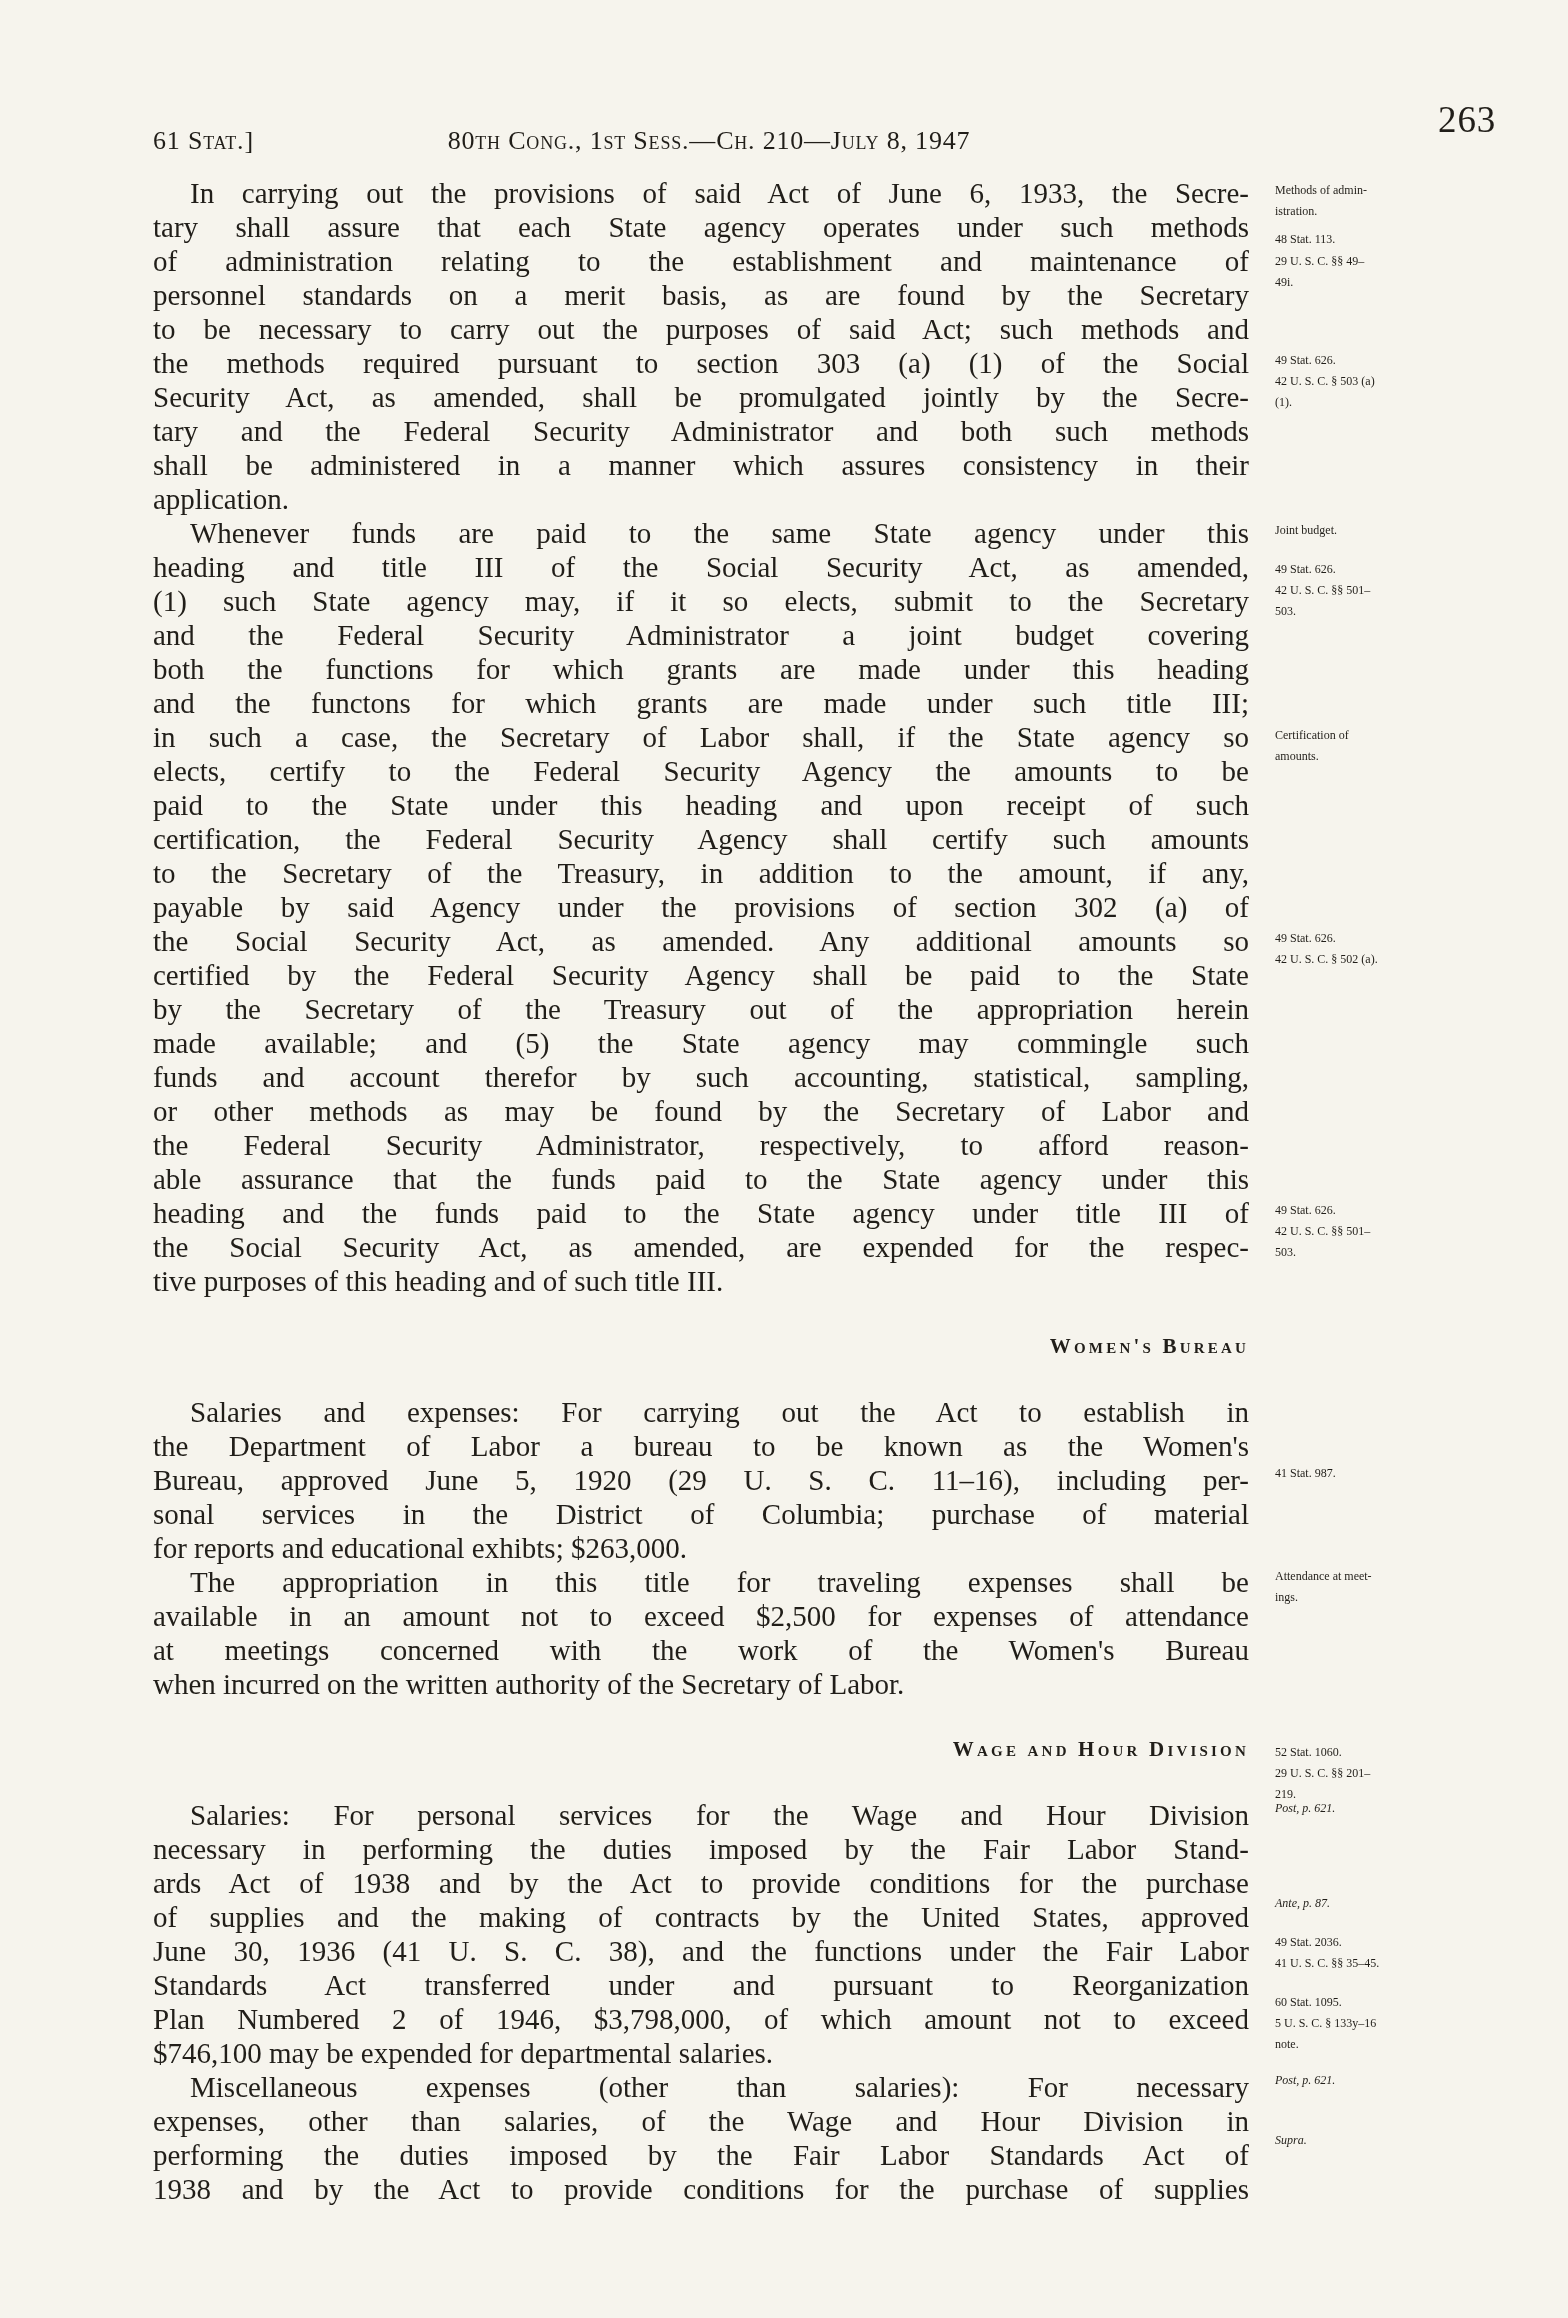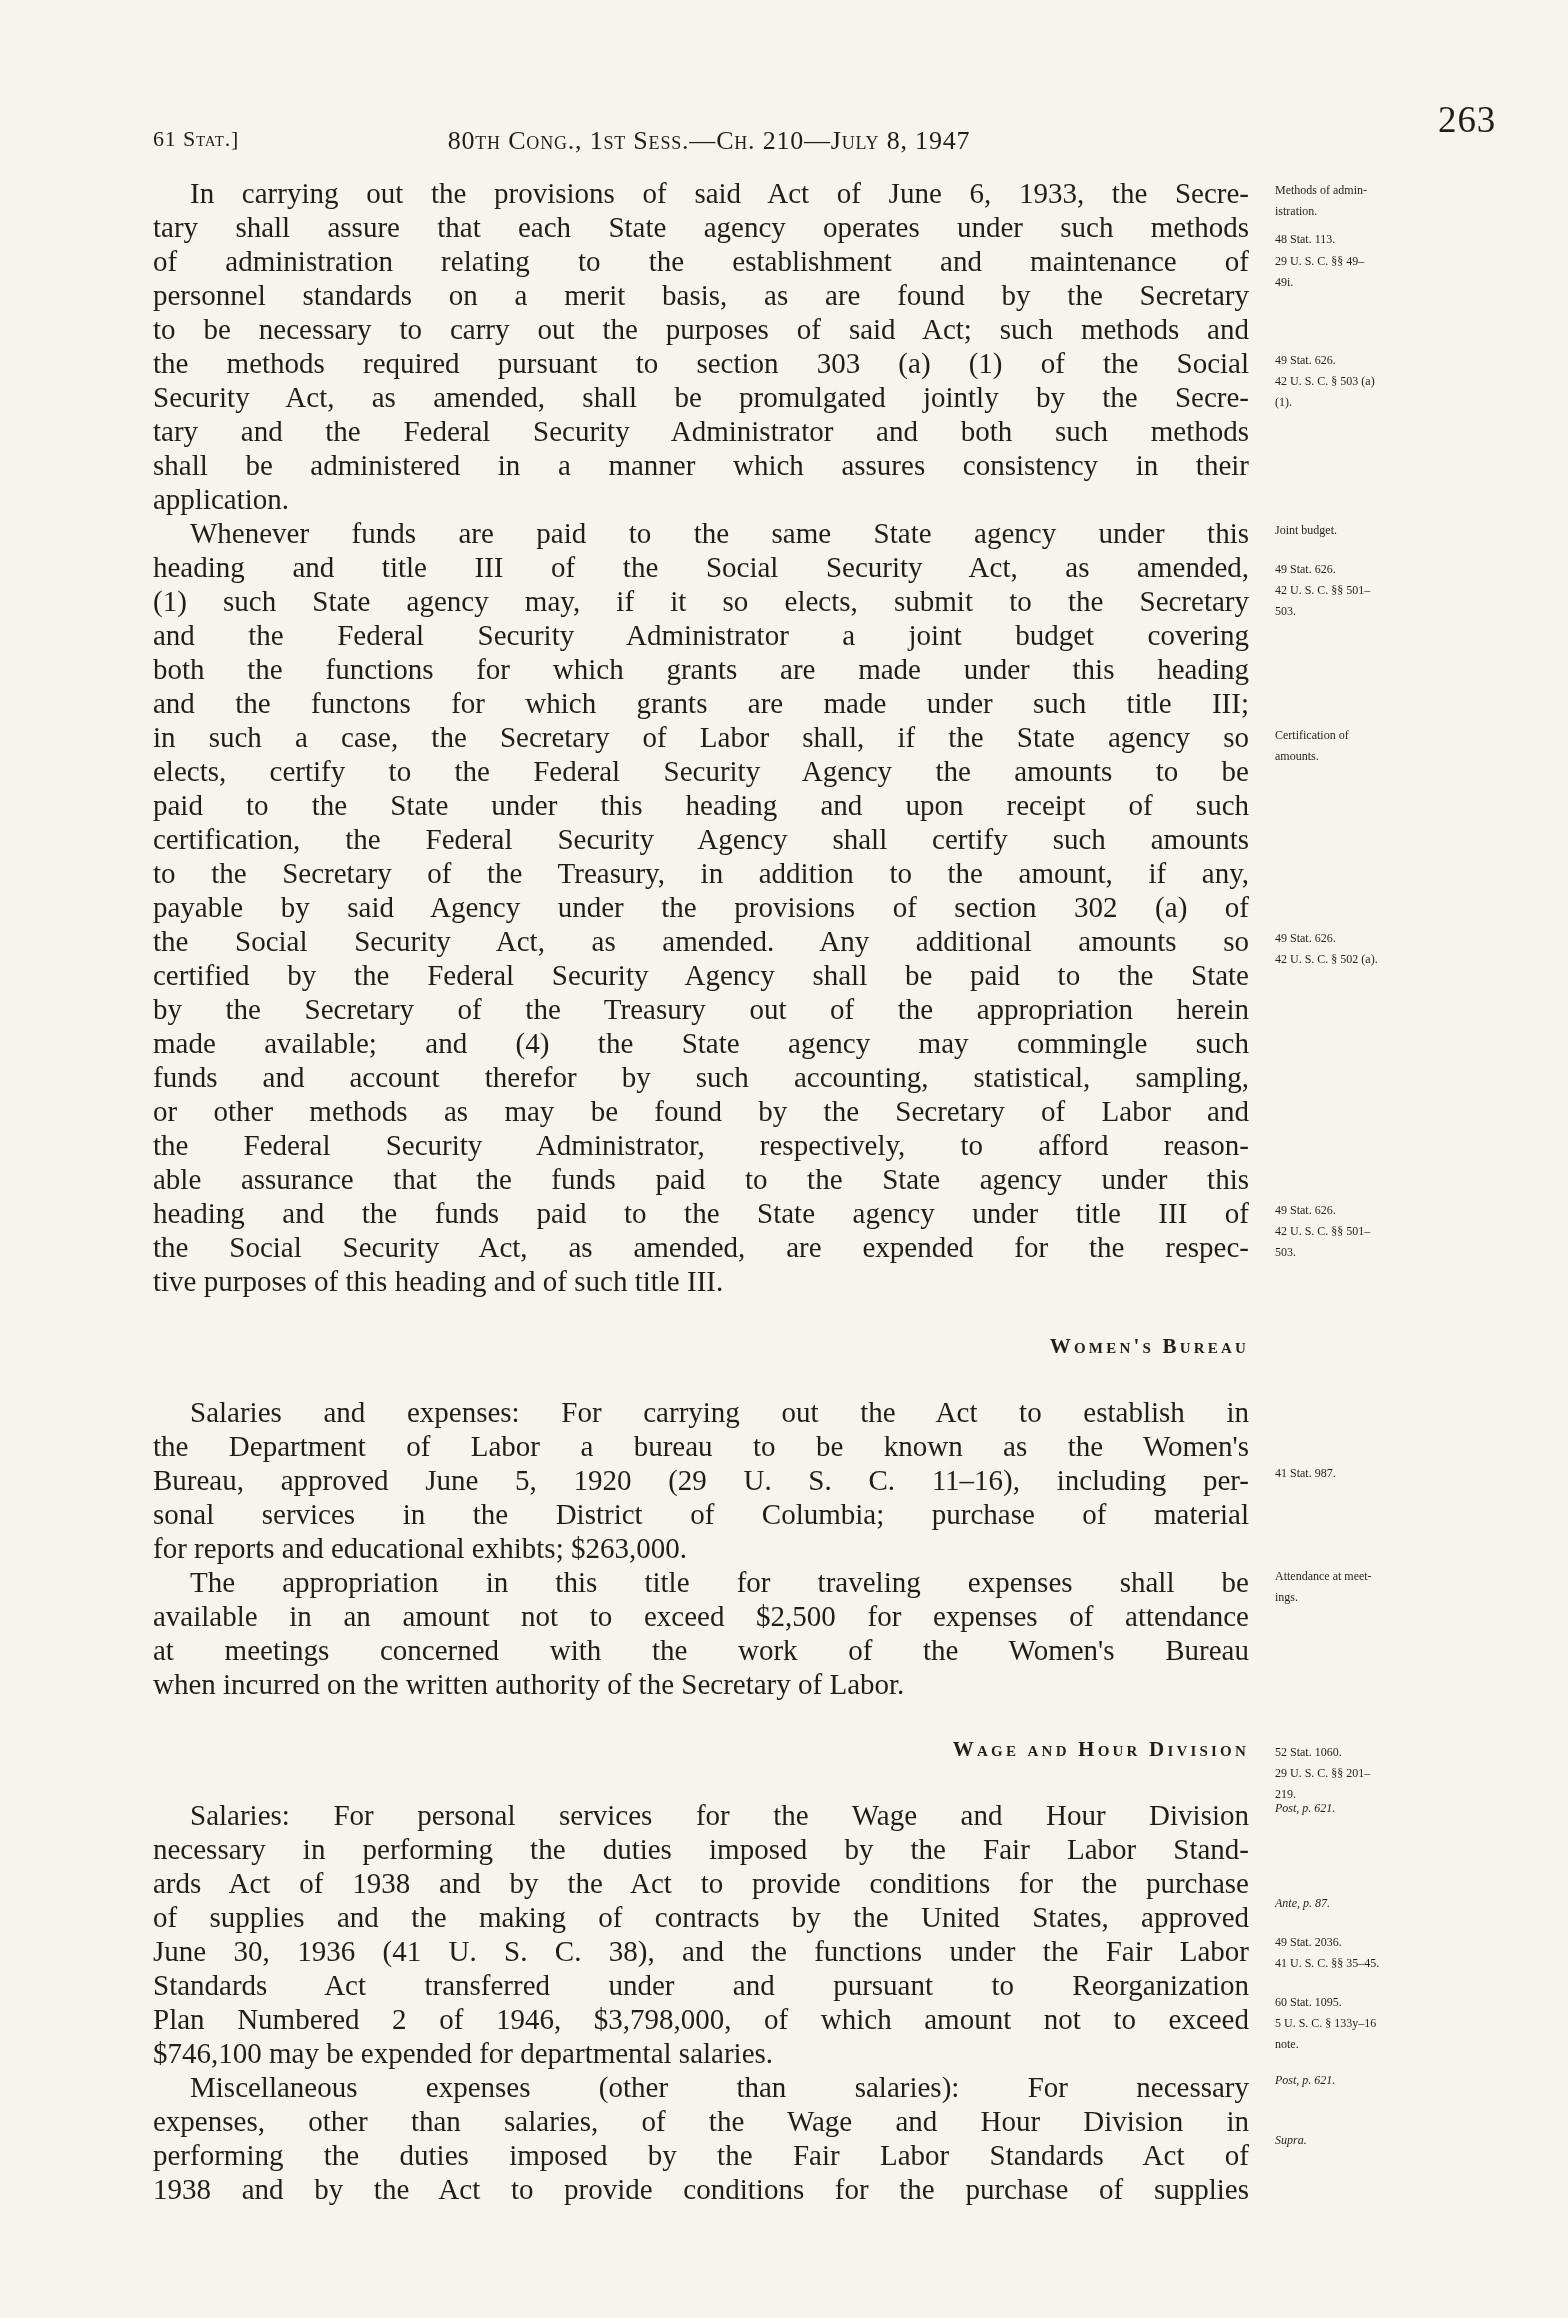--- a/index.html
+++ b/index.html
@@ -8,21 +8,21 @@
     width: 1569px;
     height: 2319px;
     background: #f6f4ed;
     font-family: "Liberation Serif", "DejaVu Serif", serif;
     color: #211e19;
     overflow: hidden;
   }
   
   .runhead-stat {
     position: absolute; left: 153px; top: 126px;
-    font-size: 22px; font-variant: small-caps; letter-spacing: 0.8px;
+    font-size: 26px; font-variant: small-caps; letter-spacing: 0.8px;
   }
   .runhead-center {
     position: absolute; left: 709px; top: 126px;
     transform: translateX(-50%);
     font-size: 26px; font-variant: small-caps; letter-spacing: 0.8px;
     white-space: nowrap;
   }
   .runhead-page {
     position: absolute; right: 73px; top: 98px;
     font-size: 37px; letter-spacing: 0.8px;
@@ -84,21 +84,21 @@
         <div class="line just">and the functons for which grants are made under such title III;</div>
         <div class="line just">in such a case, the Secretary of Labor shall, if the State agency so</div>
         <div class="line just">elects, certify to the Federal Security Agency the amounts to be</div>
         <div class="line just">paid to the State under this heading and upon receipt of such</div>
         <div class="line just">certification, the Federal Security Agency shall certify such amounts</div>
         <div class="line just">to the Secretary of the Treasury, in addition to the amount, if any,</div>
         <div class="line just">payable by said Agency under the provisions of section 302 (a) of</div>
         <div class="line just">the Social Security Act, as amended.  Any additional amounts so</div>
         <div class="line just">certified by the Federal Security Agency shall be paid to the State</div>
         <div class="line just">by the Secretary of the Treasury out of the appropriation herein</div>
-        <div class="line just">made available; and (4) the State agency may commingle such</div>
+        <div class="line just">made available; and (5) the State agency may commingle such</div>
         <div class="line just">funds and account therefor by such accounting, statistical, sampling,</div>
         <div class="line just">or other methods as may be found by the Secretary of Labor and</div>
         <div class="line just">the Federal Security Administrator, respectively, to afford reason-</div>
         <div class="line just">able assurance that the funds paid to the State agency under this</div>
         <div class="line just">heading and the funds paid to the State agency under title III of</div>
         <div class="line just">the Social Security Act, as amended, are expended for the respec-</div>
         <div class="line">tive purposes of this heading and of such title III.</div>
       </div>
       <div class="section-heading">Women's Bureau</div>
       <div class="paragraph">

